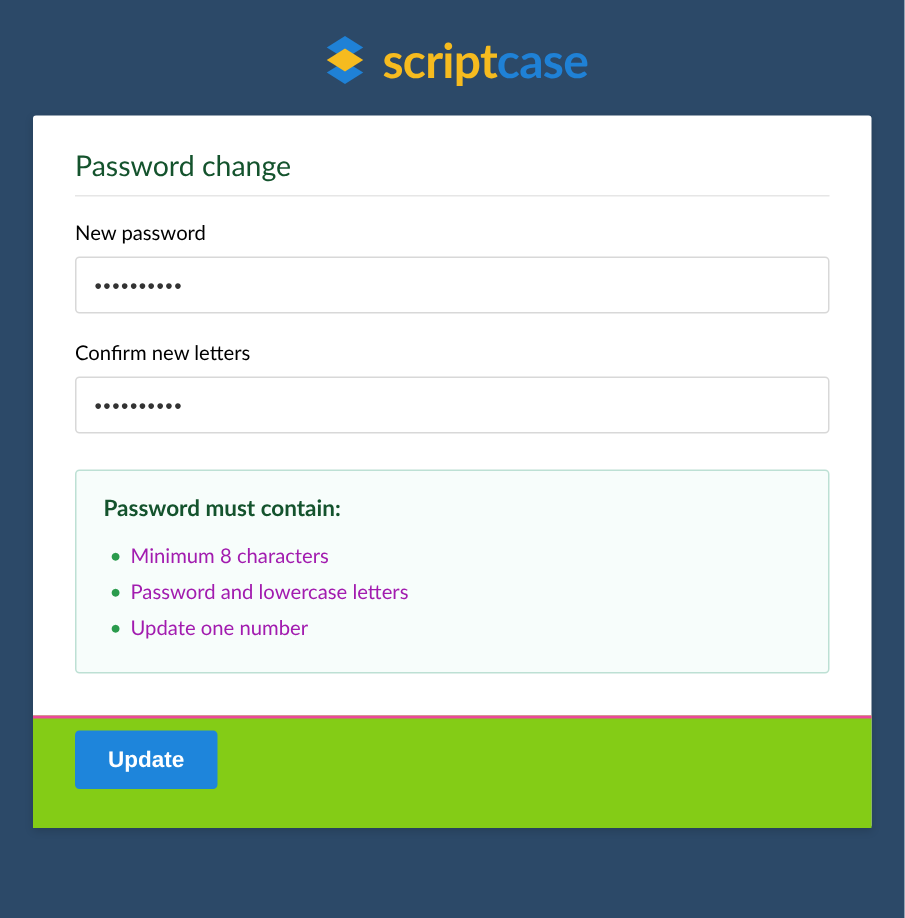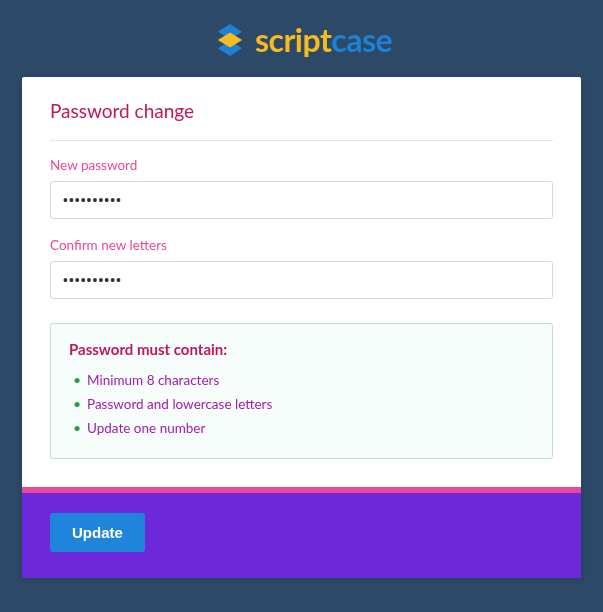--- a/index.html
+++ b/index.html
@@ -43,28 +43,28 @@
       background: #ffffff;
       border-radius: 2px;
       box-shadow: 0 2px 6px rgba(0,0,0,0.15);
     }
     .card-body {
       padding: 22px 28px 28px 28px;
     }
     .card-title {
       font-size: 19px;
       font-weight: 400;
-      color: #be185d;
-      padding-bottom: 18px;
+      color: #14532d;
+      padding-bottom: 8px;
       border-bottom: 1px solid #e6e6e6;
       margin-bottom: 16px;
     }
     .field-label {
       font-size: 13.5px;
-      color: #ec4899;
+      color: #000000;
       margin-bottom: 8px;
       display: block;
     }
     .text-input {
       width: 100%;
       height: 38px;
       border: 1px solid #d8d8d8;
       border-radius: 3px;
       padding: 0 12px;
       font-size: 14px;
@@ -77,44 +77,44 @@
     .rules-box {
       border: 1px solid #bde0d4;
       background: #f7fdfb;
       border-radius: 3px;
       padding: 16px 18px 18px 18px;
       margin-top: 6px;
     }
     .rules-title {
       font-size: 15px;
       font-weight: 700;
-      color: #be185d;
+      color: #14532d;
       margin-bottom: 10px;
     }
     .rules-list {
       list-style: none;
     }
     .rules-list li {
       font-size: 13.5px;
       color: #a21caf;
       padding: 4px 0 4px 18px;
       position: relative;
     }
     .rules-list li::before {
       content: "•";
       position: absolute;
       left: 4px;
       top: 3px;
       color: #2a9b4c;
       font-size: 14px;
     }
     .card-footer {
-      border-top: 6px solid #ec4899;
-      background: #6d28d9;
-      padding: 20px 28px 26px 28px;
+      border-top: 2px solid #ec4899;
+      background: #84cc16;
+      padding: 8px 28px 26px 28px;
     }
     .btn-primary {
       background: #1e85db;
       color: #fff;
       border: none;
       border-radius: 3px;
       font-size: 15px;
       font-weight: 700;
       padding: 11px 22px;
       cursor: pointer;

